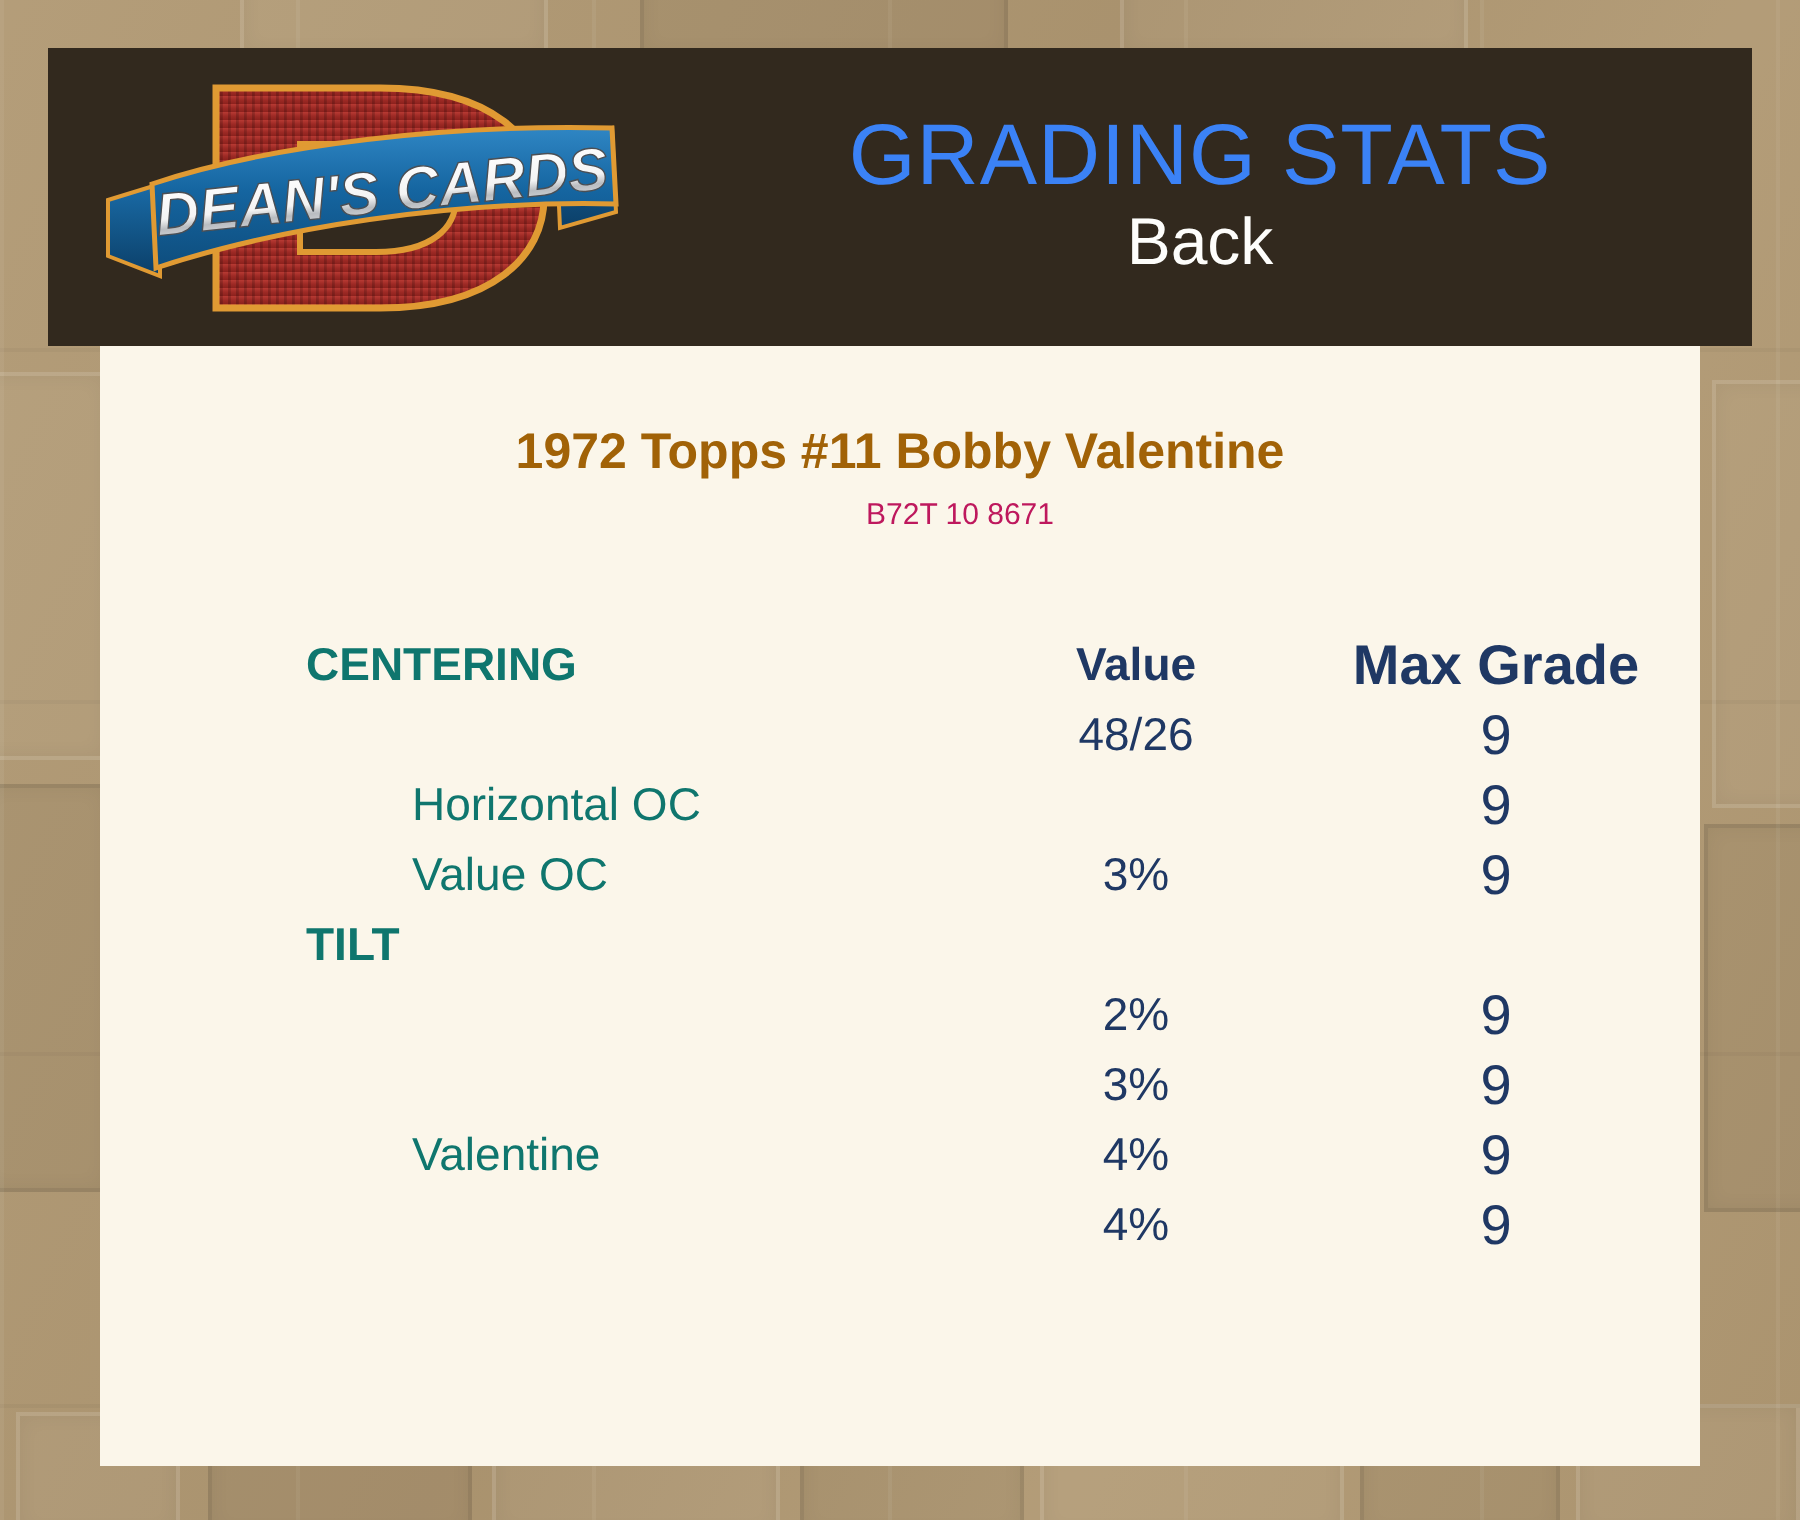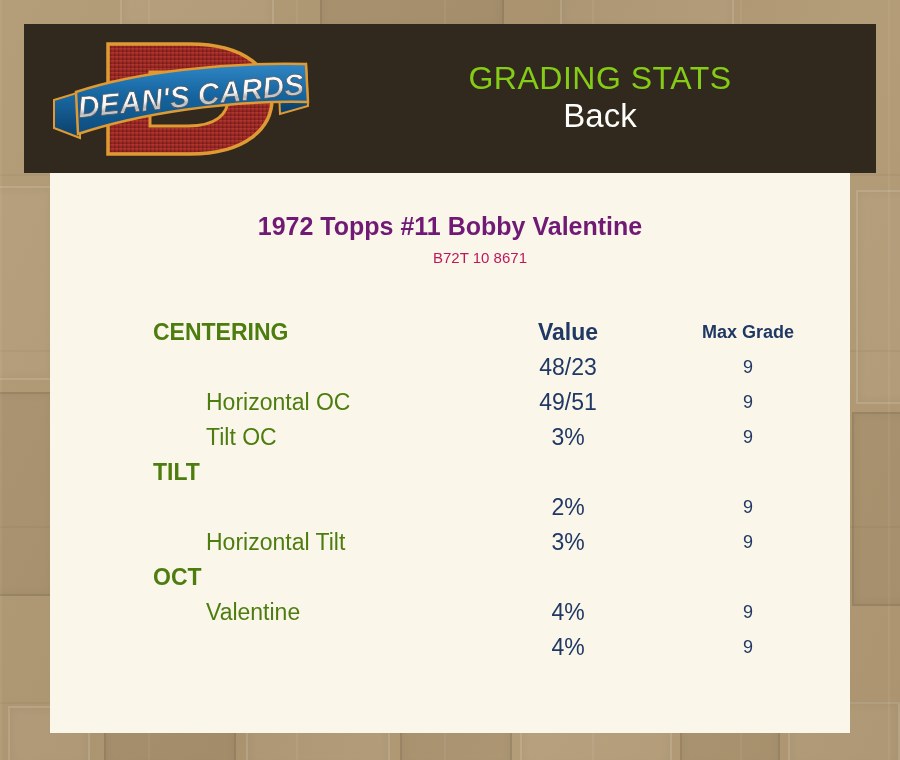--- a/index.html
+++ b/index.html
@@ -59,22 +59,22 @@
   #header-titles {
     position: absolute;
     left: 300px; top: 0;
     width: 552px; height: 149px;
     display: flex;
     flex-direction: column;
     align-items: center;
     justify-content: center;
   }
   #header-title {
-    color: #84cc16;
-    font-size: 32px;
+    color: #3b82f6;
+    font-size: 43px;
     letter-spacing: 0.5px;
     line-height: 1.05;
     font-weight: 400;
   }
   #header-subtitle {
     color: #fdfdfb;
     font-size: 33px;
     line-height: 1.2;
     margin-top: 0;
     font-weight: 400;
@@ -88,21 +88,21 @@
     background: #fbf6ea;
   }
 
   #card-title {
     position: absolute;
     left: 0; top: 39px;
     width: 800px;
     text-align: center;
     font-size: 25px;
     font-weight: bold;
-    color: #701a75;
+    color: #a16207;
   }
   #card-subtitle {
     position: absolute;
     left: 0; top: 76px;
     width: 860px;
     text-align: center;
     font-size: 15px;
     font-weight: normal;
     color: #be185d;
   }
@@ -115,21 +115,21 @@
   }
   .stat-row {
     position: relative;
     height: 35px;
     line-height: 35px;
   }
   .stat-label {
     position: absolute;
     left: 0;
     top: 0;
-    color: #4d7c0f;
+    color: #0f766e;
     font-size: 23px;
     white-space: nowrap;
   }
   .stat-row.section .stat-label {
     font-weight: bold;
     left: 0;
     text-align: center;
   }
   .stat-row.detail .stat-label {
     left: 53px;
@@ -147,21 +147,21 @@
     color: #1f3864;
     font-size: 23px;
   }
   .stat-grade {
     position: absolute;
     left: 505px;
     top: 0;
     width: 180px;
     text-align: center;
     color: #1f3864;
-    font-size: 18px;
+    font-size: 28px;
   }
   .stat-row.header .stat-value,
   .stat-row.header .stat-grade {
     font-weight: bold;
   }
 </style>
 </head>
 <body>
 
 <div id="bg-texture">
@@ -238,47 +238,42 @@
   <div id="card-title">1972 Topps #11 Bobby Valentine</div>
   <div id="card-subtitle">B72T 10 8671</div>
 
   <div id="stats-table">
       <div class="stat-row header">
         <div class="stat-label">CENTERING</div>
         <div class="stat-value">Value</div>
         <div class="stat-grade">Max Grade</div>
       </div>
       <div class="stat-row detail">
-        <div class="stat-value">48/23</div>
+        <div class="stat-value">48/26</div>
         <div class="stat-grade">9</div>
       </div>
       <div class="stat-row detail">
         <div class="stat-label">Horizontal OC</div>
-        <div class="stat-value">49/51</div>
-        <div class="stat-grade">9</div>
-      </div>
-      <div class="stat-row detail">
-        <div class="stat-label">Tilt OC</div>
+        <div class="stat-grade">9</div>
+      </div>
+      <div class="stat-row detail">
+        <div class="stat-label">Value OC</div>
         <div class="stat-value">3%</div>
         <div class="stat-grade">9</div>
       </div>
       <div class="stat-row section">
         <div class="stat-label">TILT</div>
       </div>
       <div class="stat-row detail">
         <div class="stat-value">2%</div>
         <div class="stat-grade">9</div>
       </div>
       <div class="stat-row detail">
-        <div class="stat-label">Horizontal Tilt</div>
         <div class="stat-value">3%</div>
         <div class="stat-grade">9</div>
-      </div>
-      <div class="stat-row section">
-        <div class="stat-label">OCT</div>
       </div>
       <div class="stat-row detail">
         <div class="stat-label">Valentine</div>
         <div class="stat-value">4%</div>
         <div class="stat-grade">9</div>
       </div>
       <div class="stat-row detail">
         <div class="stat-value">4%</div>
         <div class="stat-grade">9</div>
       </div>

